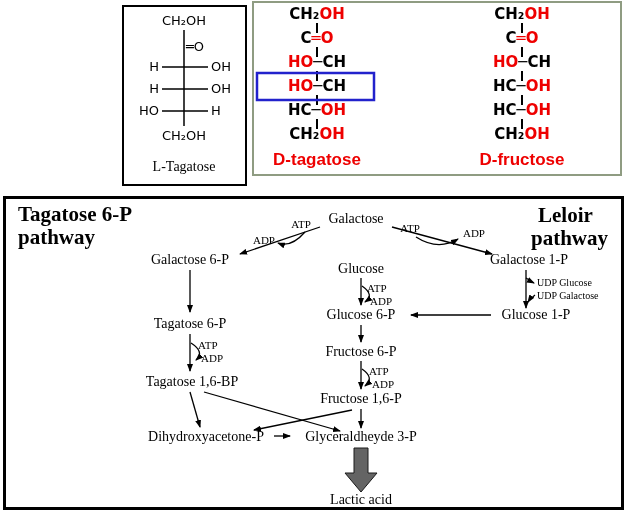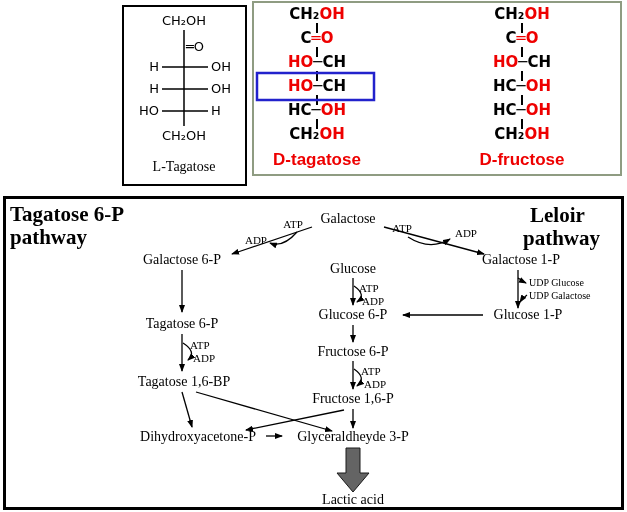--- a/index.html
+++ b/index.html
@@ -1,21 +1,21 @@
 <!DOCTYPE html>
 <html><head>
 <meta charset="utf-8">
 <style>
   * { margin:0; padding:0; box-sizing:border-box; }
   html,body { background:#ffffff; }
   .page { position:relative; width:627px; height:512px; background:#fff; font-family:"DejaVu Sans",sans-serif; overflow:hidden; }
 
   .ltag-box { position:absolute; left:122px; top:5px; width:125px; height:181px; border:2px solid #000; background:#fff; }
   .dbox { position:absolute; left:252px; top:1px; width:370px; height:175px; border:2px solid #8f9c82; background:#fff; }
-  .pathway-box { position:absolute; left:3px; top:196px; width:621px; height:314px; border:3px solid #000; background:#fff; }
+  .pathway-box { position:absolute; left:3px; top:196px; width:621px; height:314px; border:3px solid #000; background:#fff;padding-left:8px; }
 
   svg { display:block; }
   text { font-family:"DejaVu Sans",sans-serif; }
 
   .f-l { font-size:13px; fill:#000; }
   .f-d { font-size:15px; font-weight:bold; }
   .red { fill:#ee0000; }
   .blk { fill:#000; }
   .lbl-l { font-size:14px; font-family:"Liberation Serif",serif; fill:#000; }
   .lbl-d { font-size:17px; font-weight:bold; fill:#ee0000; font-family:"Liberation Sans",sans-serif; }

